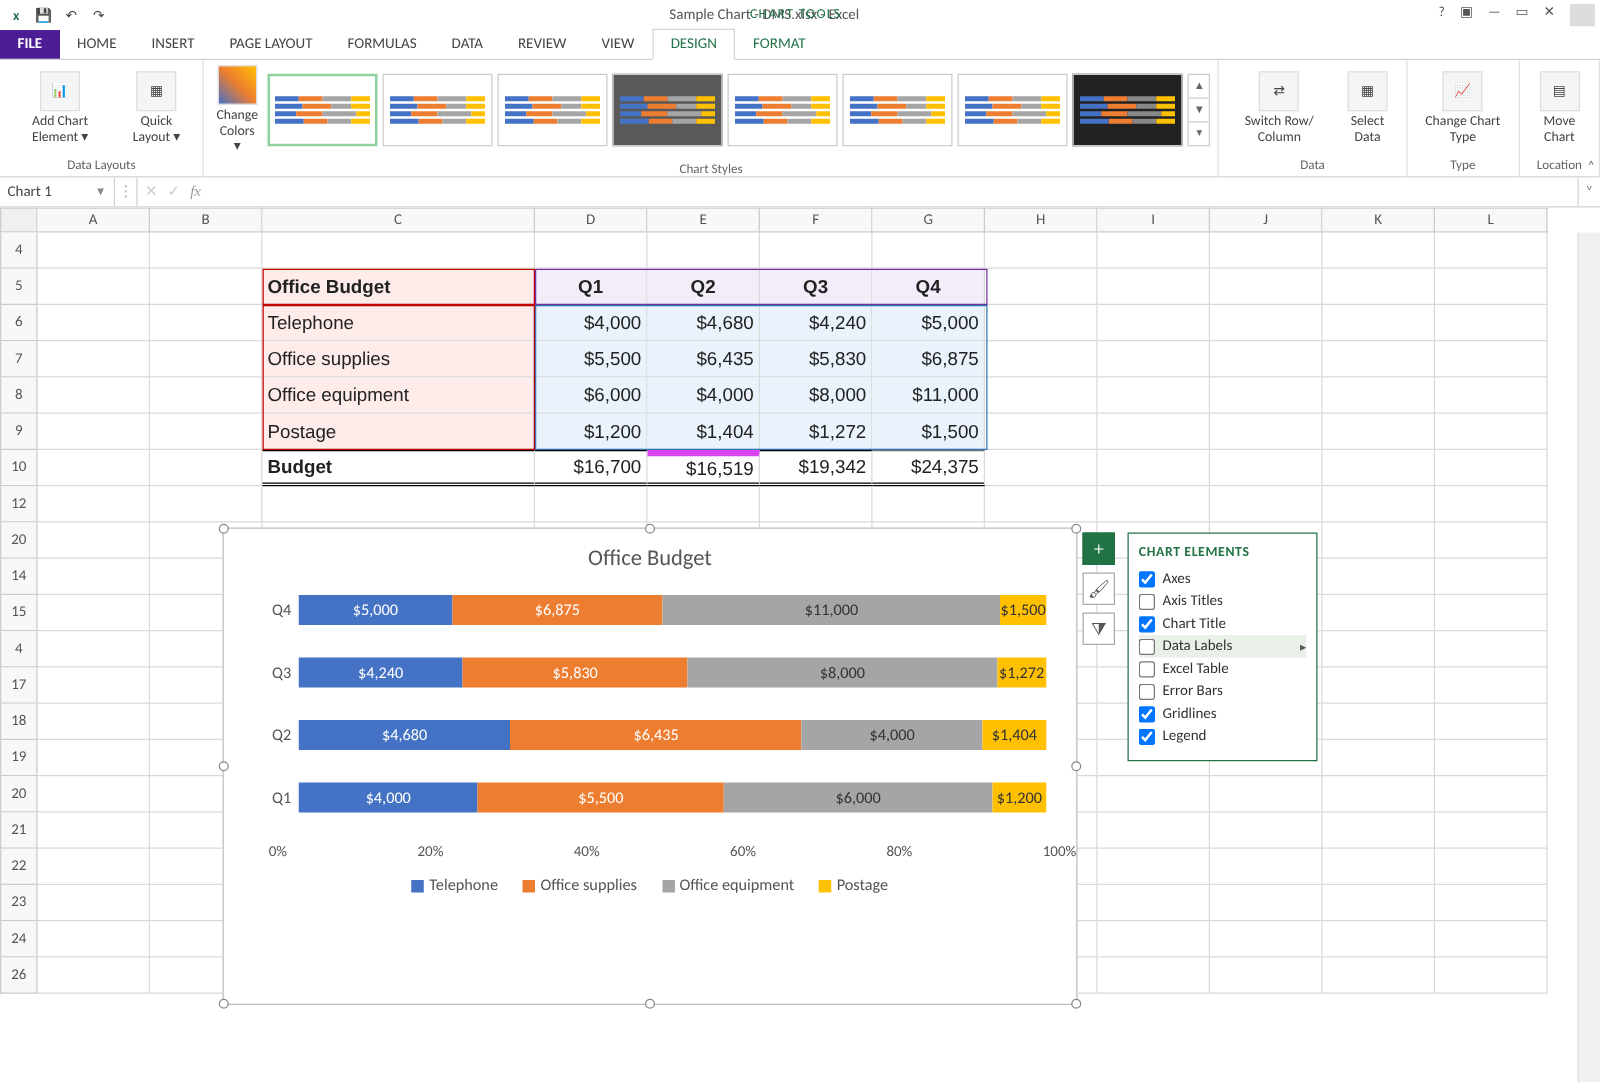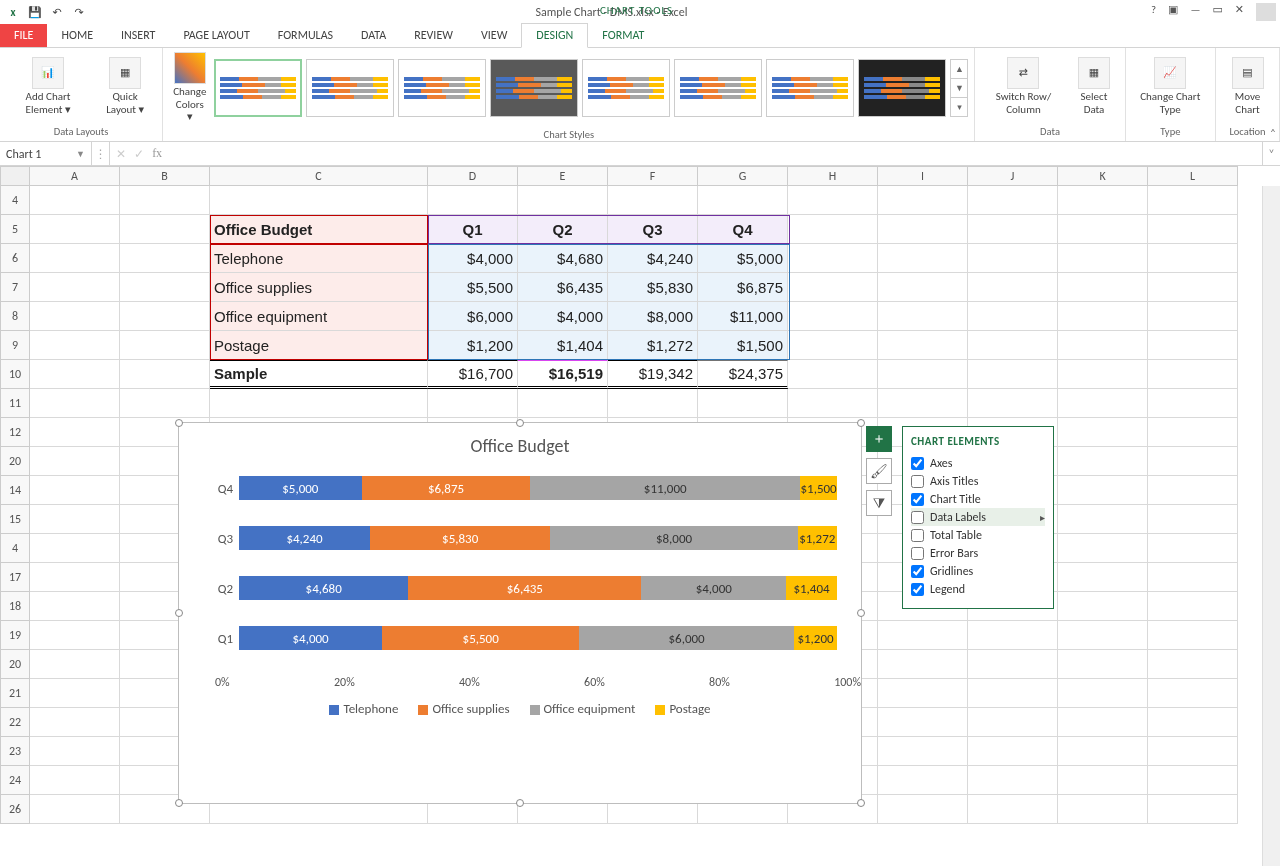--- a/index.html
+++ b/index.html
@@ -5,21 +5,21 @@
 * { box-sizing: border-box; margin: 0; padding: 0; font-family: "Segoe UI", Calibri, sans-serif; }
 body { background: #fff; font-size: 12px; overflow: hidden; width: 1280px; height: 868px; }
 .qat { height: 24px; background: #fff; display: flex; align-items: center; padding: 0 4px; font-size: 11px; color: #444; }
 .qat .icon-box { width: 18px; height: 18px; margin-right: 4px; display: flex; align-items: center; justify-content: center; }
 .qat .title { flex: 1; text-align: center; color: #555; font-size: 12px; }
 .qat .chart-tools { color: #217346; font-size: 11px; letter-spacing: 1px; }
 .win-controls { display: flex; gap: 12px; margin-left: 20px; color: #555; }
 .win-controls span { cursor: default; }
 .tabs { height: 24px; display: flex; align-items: flex-end; background: #fff; border-bottom: 1px solid #d4d4d4; }
 .tab { padding: 4px 14px 5px; font-size: 12px; color: #444; text-transform: uppercase; cursor: default; }
-.tab.file { background: #ef4444; color: #fff; }
+.tab.file { background: #4c1d95; color: #fff; font-weight: bold; }
 .tab.active { color: #217346; border: 1px solid #d4d4d4; border-bottom: 1px solid #fff; margin-bottom: -1px; background: #fff;}
 .tab.ctools { color: #217346; }
 .ribbon { height: 94px; background: #fff; border-bottom: 1px solid #d4d4d4; display: flex; position: relative; }
 .ribbon-group { border-right: 1px solid #e1e1e1; padding: 2px 6px 0; display: flex; flex-direction: column; }
 .ribbon-group .items { display: flex; flex: 1; align-items: center; gap: 4px; }
 .ribbon-group .label { text-align: center; font-size: 10.5px; color: #666; padding: 2px 0 3px; }
 .rib-btn { display: flex; flex-direction: column; align-items: center; justify-content: center; text-align: center; font-size: 11px; color: #444; padding: 2px 4px; line-height: 1.15; cursor: default; }
 .rib-btn .icon-placeholder { width: 32px; height: 32px; background: #f5f5f5; border: 1px solid #ddd; margin-bottom: 2px; display:flex; align-items:center; justify-content:center;}
 .style-thumb { width: 88px; height: 58px; background: #fff; border: 1px solid #ccc; display: flex; flex-direction: column; align-items: center; justify-content: center; font-size: 6px; color:#888; position: relative;}
 .style-thumb.selected { border: 2px solid #8fd19e; }
@@ -28,21 +28,21 @@
 .style-thumb .seg { height:100%; }
 .style-gallery { display:flex; gap:4px; }
 .style-scroll { width:18px; display:flex; flex-direction:column; border:1px solid #ccc; }
 .style-scroll div { flex:1; display:flex; align-items:center; justify-content:center; font-size:9px; color:#666; border-bottom:1px solid #ccc; cursor:default;}
 .style-scroll div:last-child{border-bottom:none;}
 .ribbon-collapse { position:absolute; right:4px; bottom:2px; font-size:11px; color:#666; cursor:default;}
 .namebox-row { height: 24px; border-bottom: 1px solid #d4d4d4; display: flex; align-items: stretch; }
 .namebox { width: 92px; border-right: 1px solid #d4d4d4; display: flex; align-items: center; padding: 0 6px; font-size: 12px; color:#444; }
 .namebox .dd { margin-left:auto; font-size:9px; color:#888;}
 .fx-area { display:flex; align-items:center; flex:1; padding: 0 6px; gap:8px; color:#999;}
-.fx-area .fx-label { font-family: "Cambria Math", serif; }
+.fx-area .fx-label { font-style: italic; font-family: "Cambria Math", serif; }
 .fx-expand { width:18px; border-left:1px solid #d4d4d4; display:flex; align-items:center; justify-content:center; color:#888;}
 .grid-area { position: relative; height: 700px; overflow: hidden; }
 .col-headers { display:flex; height:20px; }
 .corner { width:30px; border:1px solid #ccc; background:#f0f0f0; }
 .colh { border:1px solid #ccc; border-left:none; background:#f8f8f8; text-align:center; font-size:12px; color:#555; line-height:19px;}
 .rows { }
 .row { display:flex; height:29px; }
 .rowh { width:30px; border:1px solid #ccc; border-top:none; background:#f8f8f8; text-align:center; font-size:12px; color:#555; display:flex; align-items:center; justify-content:center;}
 .cell { border-right:1px solid #d9d9d9; border-bottom:1px solid #d9d9d9; font-size:15px; font-family: Arial, sans-serif; display:flex; align-items:center; padding:0 4px; color:#222;}
 .cell.right { justify-content:flex-end; }
@@ -513,40 +513,25 @@
         <div class="cell" style="width:90px;"></div>
         <div class="cell" style="width:90px;"></div>
         <div class="cell" style="width:90px;"></div>
         <div class="cell" style="width:90px;"></div>
         <div class="cell" style="width:90px;"></div>
       </div>
       <div class="row">
         <div class="rowh">10</div>
         <div class="cell" style="width:90px;"></div>
         <div class="cell" style="width:90px;"></div>
-        <div class="cell bold" style="width:218px;border-top:1px solid #000;border-bottom:3px double #000;">Sample</div>
+        <div class="cell bold" style="width:218px;border-top:1px solid #000;border-bottom:3px double #000;">Budget</div>
         <div class="cell right" style="width:90px;border-top:1px solid #000;border-bottom:3px double #000;">$16,700</div>
-        <div class="cell right" style="width:90px;border-top:1px solid #d946ef;border-bottom:3px double #000;font-weight:bold;">$16,519</div>
+        <div class="cell right" style="width:90px;border-top:5px solid #d946ef;border-bottom:3px double #000;">$16,519</div>
         <div class="cell right" style="width:90px;border-top:1px solid #000;border-bottom:3px double #000;">$19,342</div>
         <div class="cell right" style="width:90px;border-top:1px solid #737373;border-bottom:3px double #000;">$24,375</div>
-        <div class="cell" style="width:90px;"></div>
-        <div class="cell" style="width:90px;"></div>
-        <div class="cell" style="width:90px;"></div>
-        <div class="cell" style="width:90px;"></div>
-        <div class="cell" style="width:90px;"></div>
-      </div>
-      <div class="row">
-        <div class="rowh">11</div>
-        <div class="cell" style="width:90px;"></div>
-        <div class="cell" style="width:90px;"></div>
-        <div class="cell" style="width:218px;"></div>
-        <div class="cell" style="width:90px;"></div>
-        <div class="cell" style="width:90px;"></div>
-        <div class="cell" style="width:90px;"></div>
-        <div class="cell" style="width:90px;"></div>
         <div class="cell" style="width:90px;"></div>
         <div class="cell" style="width:90px;"></div>
         <div class="cell" style="width:90px;"></div>
         <div class="cell" style="width:90px;"></div>
         <div class="cell" style="width:90px;"></div>
       </div>
       <div class="row">
         <div class="rowh">12</div>
         <div class="cell" style="width:90px;"></div>
         <div class="cell" style="width:90px;"></div>
@@ -854,21 +839,21 @@
           <input type="checkbox" checked="" style="">
           <span>Chart Title</span>
         </div>
         <div class="el-item hover">
           <input type="checkbox" style="">
           <span>Data Labels</span>
           <span class="arrow">▸</span>
         </div>
         <div class="el-item">
           <input type="checkbox" style="">
-          <span>Total Table</span>
+          <span>Excel Table</span>
         </div>
         <div class="el-item">
           <input type="checkbox" style="">
           <span>Error Bars</span>
         </div>
         <div class="el-item">
           <input type="checkbox" checked="" style="">
           <span>Gridlines</span>
         </div>
         <div class="el-item">

